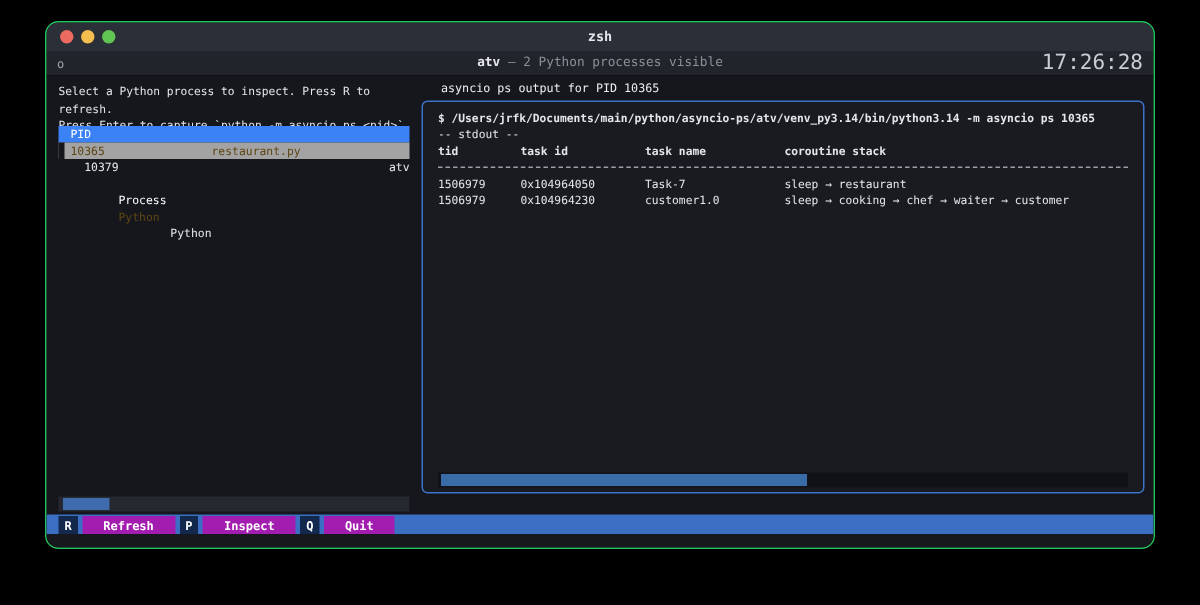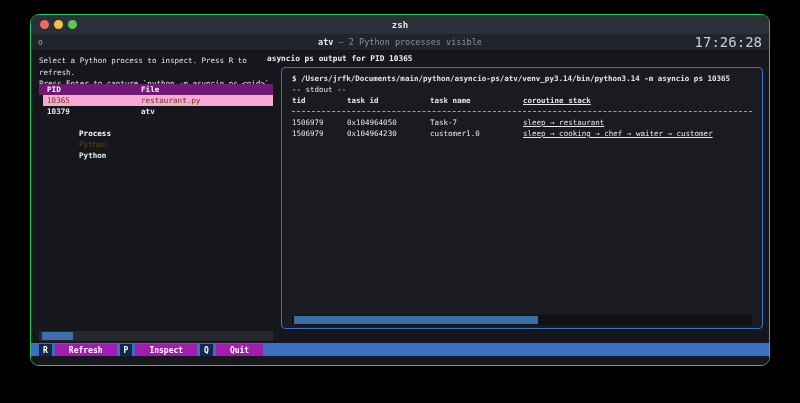--- a/index.html
+++ b/index.html
@@ -31,40 +31,40 @@
   .content { position:relative; height:312px; background:#15171c; color:#d8dbe0; font-size:7.5px; }
 
   .left-panel { position:absolute; left:8px; top:4px; width:236px; }
   .instr { line-height:11.5px; white-space:pre; color:#e2e5e9; }
 
   .ptable { position:absolute; left:8px; top:33px; width:234px; font-size:7.6px; }
   .prow { display:flex; height:11px; line-height:11px; white-space:nowrap; }
   .prow .c1 { width:40px; padding-left:8px; }
   .prow .c2 { width:62px;margin-top:44px; }
   .prow .c3 { flex:1; }
-  .prow.head { background:#701a75; color:#fff; font-weight:bold; }
-  .prow.sel  { background:#f9a8d4; color:#5f4614; position:relative; }
+  .prow.head { background:#3b82f6; color:#fff; font-weight:normal; }
+  .prow.sel  { background:#a3a3a3; color:#5f4614; position:relative; }
   .prow.sel::before { content:""; position:absolute; left:0; top:0; width:4px; height:11px; background:#15171c; }
-  .prow.norm { color:#e6e8ec; font-weight:bold; }
+  .prow.norm { color:#e6e8ec; font-weight:normal;text-align:right; }
 
   .hscroll { position:absolute; height:10px; background:#25282f; }
   .hscroll .thumb { position:absolute; top:1px; height:8px; background:#3e6cae; }
   .left-scroll { left:8px; top:280px; width:234px; }
   .left-scroll .thumb { left:3px; width:31px; }
 
-  .right-title { position:absolute; left:236px; top:3px; font-weight:bold; color:#eceef1; font-size:7.8px; }
+  .right-title { position:absolute; left:263px; top:3px; font-weight:normal; color:#eceef1; font-size:7.8px; }
 
   .outbox { position:absolute; left:250px; top:16px; width:482px; height:262px;
             border:1px solid #3c72c8; border-radius:4px; background:#191b21; }
   .outbox .lines { position:absolute; left:10px; top:5px; right:10px;
                    line-height:11px; white-space:nowrap; color:#e4e6ea; }
   .cmdline { font-weight:bold; }
   .sep { border-top:1px dashed #9aa0a8; height:11px; margin-top:5px; margin-bottom:-5px; }
   .trow { display:flex; white-space:nowrap; }
-  .trow .t1 { width:55px; } .trow .t2 { width:83px; } .trow .t3 { width:93px; } .trow .t4 { flex:1;text-decoration:underline; }
+  .trow .t1 { width:55px; } .trow .t2 { width:83px; } .trow .t3 { width:93px; } .trow .t4 { flex:1; }
   .trow.thead { font-weight:bold; }
   .box-scroll { left:10px; right:10px; bottom:3px; width:auto; background:#101216; }
   .box-scroll .thumb { left:2px; width:53%; background:#3c6ca8; }
 
   
   .footer { position:absolute; left:0; right:0; top:328px; height:15px; background:#3a6fc4;
             display:flex; align-items:center; padding-left:8px; gap:3px;
             font-size:8px; font-weight:bold; color:#fff; }
   .fkey { background:#12294d; padding:1px 4px; line-height:11px; }
   .flabel { background:#a21caf; padding:1px 14px; line-height:11px; margin-right:0; }
@@ -97,21 +97,20 @@
       <div class="left-panel">
         <div class="instr">Select a Python process to inspect. Press R to</div>
         <div class="instr">refresh.</div>
         <div class="instr">Press Enter to capture `python -m asyncio ps &lt;pid&gt;`.</div>
       </div>
 
       <div class="ptable">
         <div class="prow head">
           <span class="c1">PID</span>
           <span class="c2">Process</span>
-          <span class="c3">File</span>
         </div>
         <div class="prow sel">
           <span class="c1">10365</span>
           <span class="c2">Python</span>
           <span class="c3">restaurant.py</span>
         </div>
         <div class="prow norm">
           <span class="c1">10379</span>
           <span class="c2">Python</span>
           <span class="c3">atv</span>

